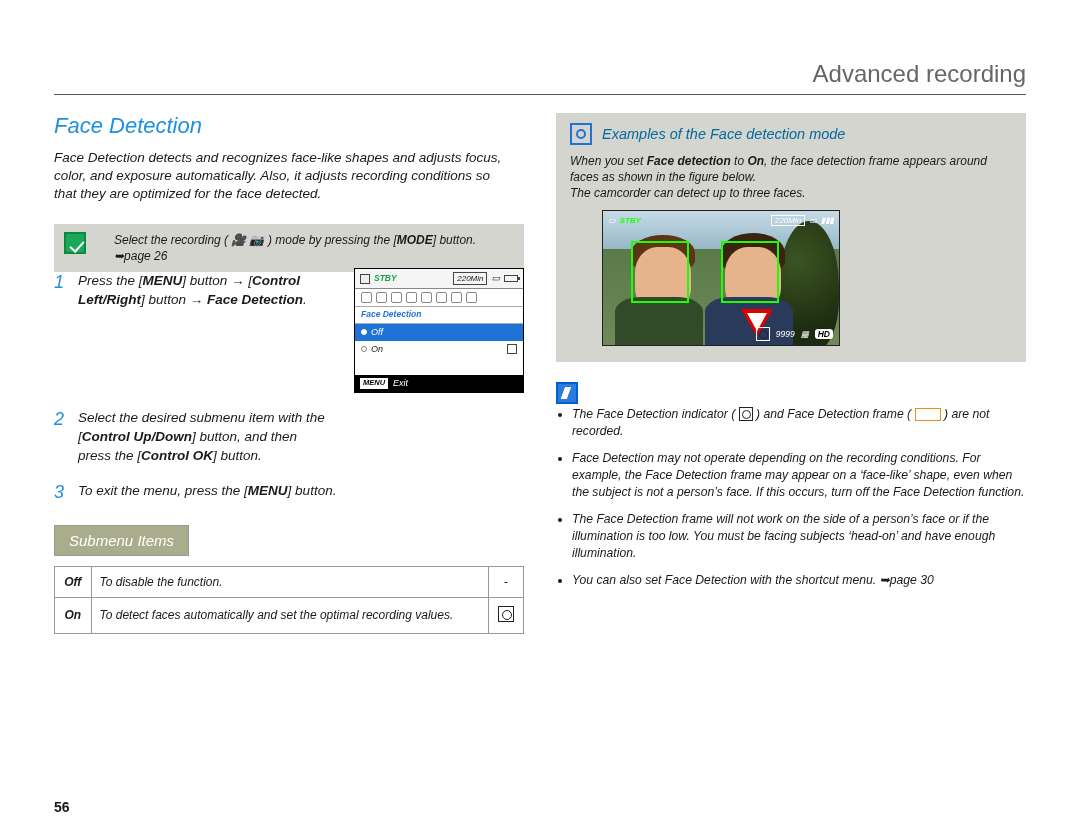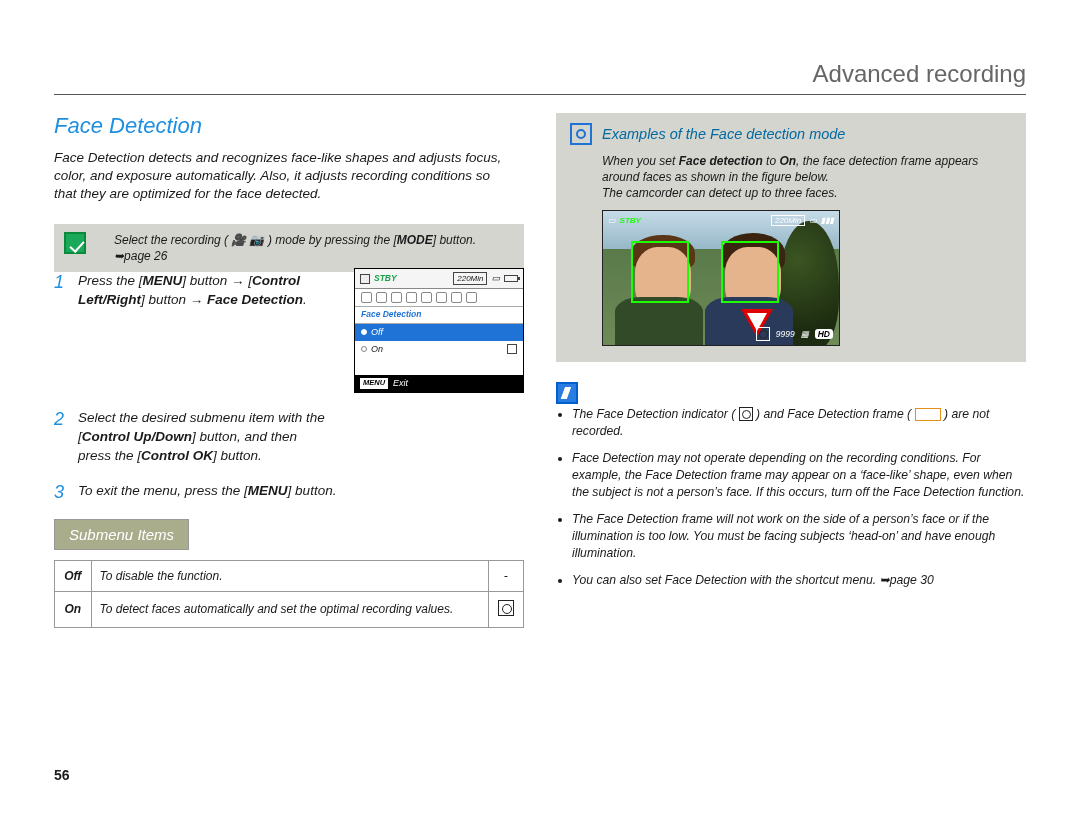--- a/index.html
+++ b/index.html
@@ -32,34 +32,34 @@
   .lcd-row { display:flex; align-items:center; gap:4px; padding:2px 6px; background:#fff;}
   .lcd-row.active { background:#1f73d6; color:#fff;}
   .lcd-dot { width:6px; height:6px; border-radius:50%; border:1px solid #1f73d6; background:#fff;}
   .lcd-row.active .lcd-dot { background:#fff; border-color:#fff;}
   .lcd-on-row { justify-content:space-between;}
   .lcd-face-sm { width:10px; height:10px; border:1px solid #444;}
   .lcd-spacer { height:18px; background:#fff;}
   .lcd-bot { display:flex; align-items:center; gap:5px; background:#000; color:#fff; padding:2px 5px;}
   .lcd-menu-tag { background:#fff; color:#000; font-size:7.5px; padding:0 3px; font-weight:bold;}
   .step1-fig { float:right; margin-left:8px; margin-top:-4px;}
-  .submenu-tag { display:inline-block; background:#a9ad8b; color:#fff; padding:6px 14px; font-size:15px; border:1px solid #999;}
+  .submenu-tag { display:inline-block; background:#a9ad8b; color:#fff; padding:6px 14px; font-size:15px; margin-top:6px; border:1px solid #999;}
   table.submenu { border-collapse:collapse; width:100%; margin-top:10px; font-size:12px;}
   table.submenu th { background:#a9ad8b; color:#fff; font-weight:400; padding:6px 8px; border:1px solid #999; font-size:11.5px;}
   table.submenu td { padding:8px; border:1px solid #999; vertical-align:middle;}
   td.icon-cell { text-align:center;}
   .face-ico { width:16px; height:16px; border:1.5px solid #222; position:relative; display:inline-block;}
   .face-ico::after { content:""; position:absolute; left:3px; top:3px; width:8px; height:8px; border:1px solid #222; border-radius:50%;}
   
   .example-panel { background:#d4d5cf; padding:10px 14px 16px 14px;}
   .ex-head { display:flex; gap:10px; align-items:center; margin-bottom:8px;}
   .ex-icon { width:22px; height:22px; border:2px solid #1f73d6; display:flex; align-items:center; justify-content:center;}
   .ex-icon-inner { width:10px; height:10px; border:2px solid #1f73d6; border-radius:50%;}
   .ex-title { color:#0369a1; font-size:14.5px;}
-  .ex-body { font-size:12px; line-height:1.35; margin-left:32px; margin-bottom:8px;}
+  .ex-body { font-size:12px; line-height:1.35; margin-bottom:8px;}
   .photo { width:238px; height:136px; margin-left:32px; position:relative; background: linear-gradient(180deg,#c6dbe8 0%,#97b8c8 28%,#5a7a4a 28%,#6e8a57 100%); overflow:hidden; border:1px solid #222;}
   .photo .tree { position:absolute; right:0; top:10px; width:60px; height:130px; background:radial-gradient(circle at 30% 30%, #3b5522 0, #1d2c10 70%); border-radius:50% 50% 40% 40%;}
   .photo .head { position:absolute; width:56px; height:64px; top:36px; background:#e6b48c; border-radius:40% 40% 36% 36%;}
   .photo .h1 { left:32px;}
   .photo .h2 { left:122px;}
   .photo .hair1 { position:absolute; left:28px; top:24px; width:64px; height:36px; background:#5a3516; border-radius:50% 50% 30% 30%;}
   .photo .hair2 { position:absolute; left:118px; top:22px; width:64px; height:40px; background:#3a2410; border-radius:50% 50% 30% 30%;}
   .photo .body { position:absolute; bottom:0; width:88px; height:48px; border-radius:30% 30% 0 0;}
   .photo .b1 { left:12px; background:#324a28;}
   .photo .b2 { left:102px; background:#2a3a5a;}
@@ -72,21 +72,21 @@
   .ov-stby { color:#1bff00; font-weight:bold;}
   .ov-pill { border:1px solid #fff; padding:0 3px;}
   .ov-bot { position:absolute; bottom:4px; right:6px; font-size:8.5px; color:#fff; display:flex; gap:6px; align-items:center;}
   .hd-tag { background:#fff; color:#000; padding:0 3px; font-weight:bold; border-radius:3px;}
   .note-block { display:flex; gap:2px; margin-top:20px;flex-direction:column;}
   .bullets { list-style:disc; margin-left:16px; font-size:12.2px; line-height:1.4; flex:1;}
   .bullets li { margin-bottom:10px;}
   .orange-rect { display:inline-block; width:26px; height:13px; border:1.5px solid #e58e1a; vertical-align:middle;}
   .face-ico-inline { display:inline-block; width:14px; height:14px; border:1.5px solid #222; vertical-align:middle; position:relative;}
   .face-ico-inline::after { content:""; position:absolute; left:2px; top:2px; width:7px; height:7px; border:1px solid #222; border-radius:50%;}
-  .page-num { position:absolute; left:54px; bottom:42px; font-size:14px; font-weight:bold;}
+  .page-num { position:absolute; left:54px; bottom:10px; font-size:14px; font-weight:bold;}
   .clear { clear:both; }
   .batt { display:inline-block; width:14px; height:7px; border:1px solid #444; position:relative; vertical-align:middle;}
   .batt::after { content:""; position:absolute; right:-3px; top:1px; width:2px; height:3px; background:#444;}
 </style>
 </head>
 <body>
 
 <div class="page">
   <div class="page-header">Advanced recording</div>
 

